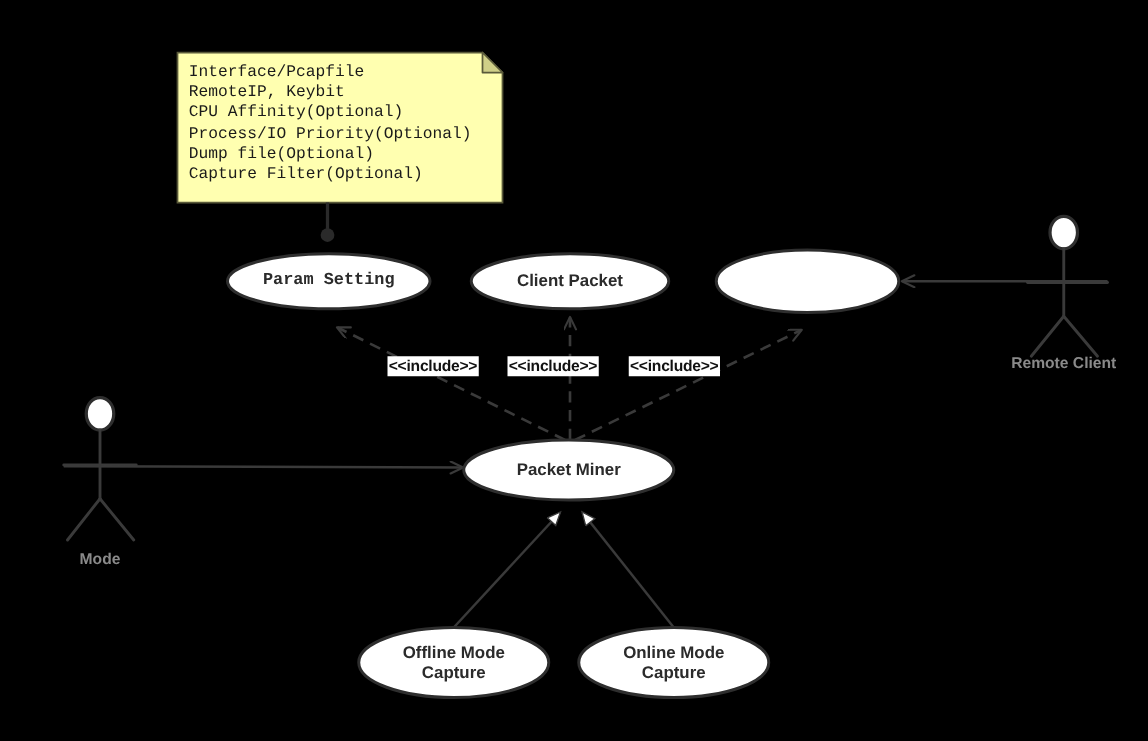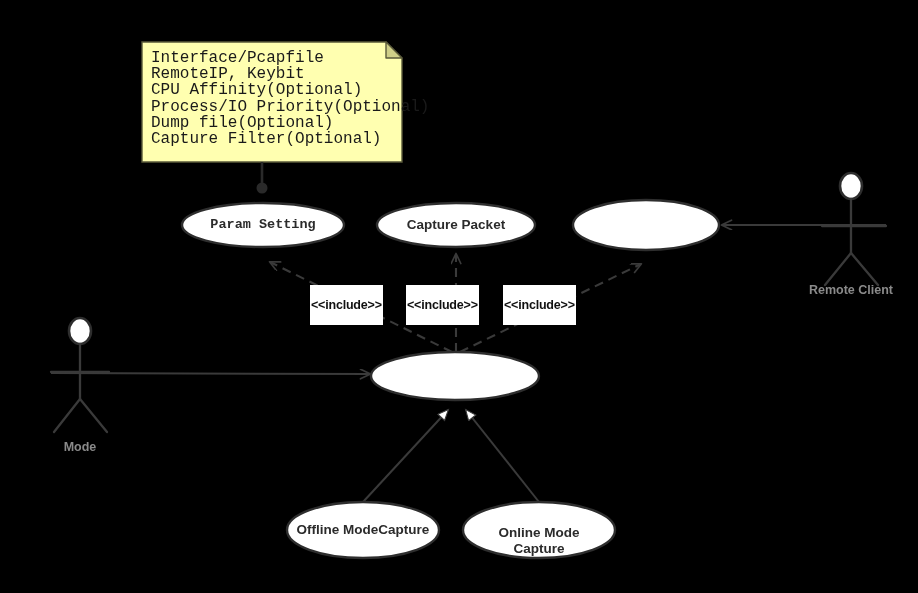--- a/index.html
+++ b/index.html
@@ -21,21 +21,21 @@
     left: 0;
     top: 0;
     width: 918px;
     height: 593px;
   }
 
   
   .note-text {
     position: absolute;
     font-family: "Liberation Mono", monospace;
-    font-size: 16px;
+    font-size: 13px;
     line-height: 16.2px;
     color: #1a1a1a;
     white-space: pre;
     letter-spacing: 0px;
   }
 
   
   .uc-label {
     position: absolute;
     display: flex;
@@ -64,21 +64,21 @@
   
   .include-label {
     position: absolute;
     background: #ffffff;
     color: #111111;
     font-family: "Liberation Sans", sans-serif;
     font-size: 12.5px;
     font-weight: bold;
     line-height: 16px;
     height: 16px;
-    padding: 12px 1px;
+    padding: 0 1px;
     white-space: nowrap;
     letter-spacing: -0.2px;
   }
 </style>
 </head>
 <body>
 
 <div id="canvas">
 
   <svg id="svg-layer" viewBox="0 0 918 593" xmlns="http://www.w3.org/2000/svg">
@@ -143,30 +143,31 @@
 
   <div class="note-text" style="left:151px; top:50px; width:245px;">Interface/Pcapfile
 RemoteIP, Keybit
 CPU Affinity(Optional)
 Process/IO Priority(Optional)
 Dump file(Optional)
 Capture Filter(Optional)</div>
 
   <div class="uc-label" style="left:183px; top:214px; width:160px; height:22px;font-family:Liberation Mono, monospace;">Param Setting</div>
 
-  <div class="uc-label" style="left:378px; top:214px; width:156px; height:22px;">Capture Packet</div>
+  <div class="uc-label" style="left:378px; top:214px; width:156px; height:22px;">Client Packet</div>
 
 
+  <div class="uc-label" style="left:372px; top:365px; width:166px; height:22px;">Packet Miner</div>
 
-  <div class="uc-label" style="left:288px; top:511px; width:150px; height:38px; flex-direction:row;">
+  <div class="uc-label" style="left:288px; top:511px; width:150px; height:38px; flex-direction:column;">
     <span>Offline Mode</span>
     <span>Capture</span>
   </div>
 
-  <div class="uc-label" style="left:464px; top:522px; width:150px; height:38px; flex-direction:column;">
+  <div class="uc-label" style="left:464px; top:511px; width:150px; height:38px; flex-direction:column;">
     <span>Online Mode</span>
     <span>Capture</span>
   </div>
 
   <div class="include-label" style="left:310px; top:285px;">&lt;&lt;include&gt;&gt;</div>
 
   <div class="include-label" style="left:406px; top:285px;">&lt;&lt;include&gt;&gt;</div>
 
   <div class="include-label" style="left:503px; top:285px;">&lt;&lt;include&gt;&gt;</div>
 

